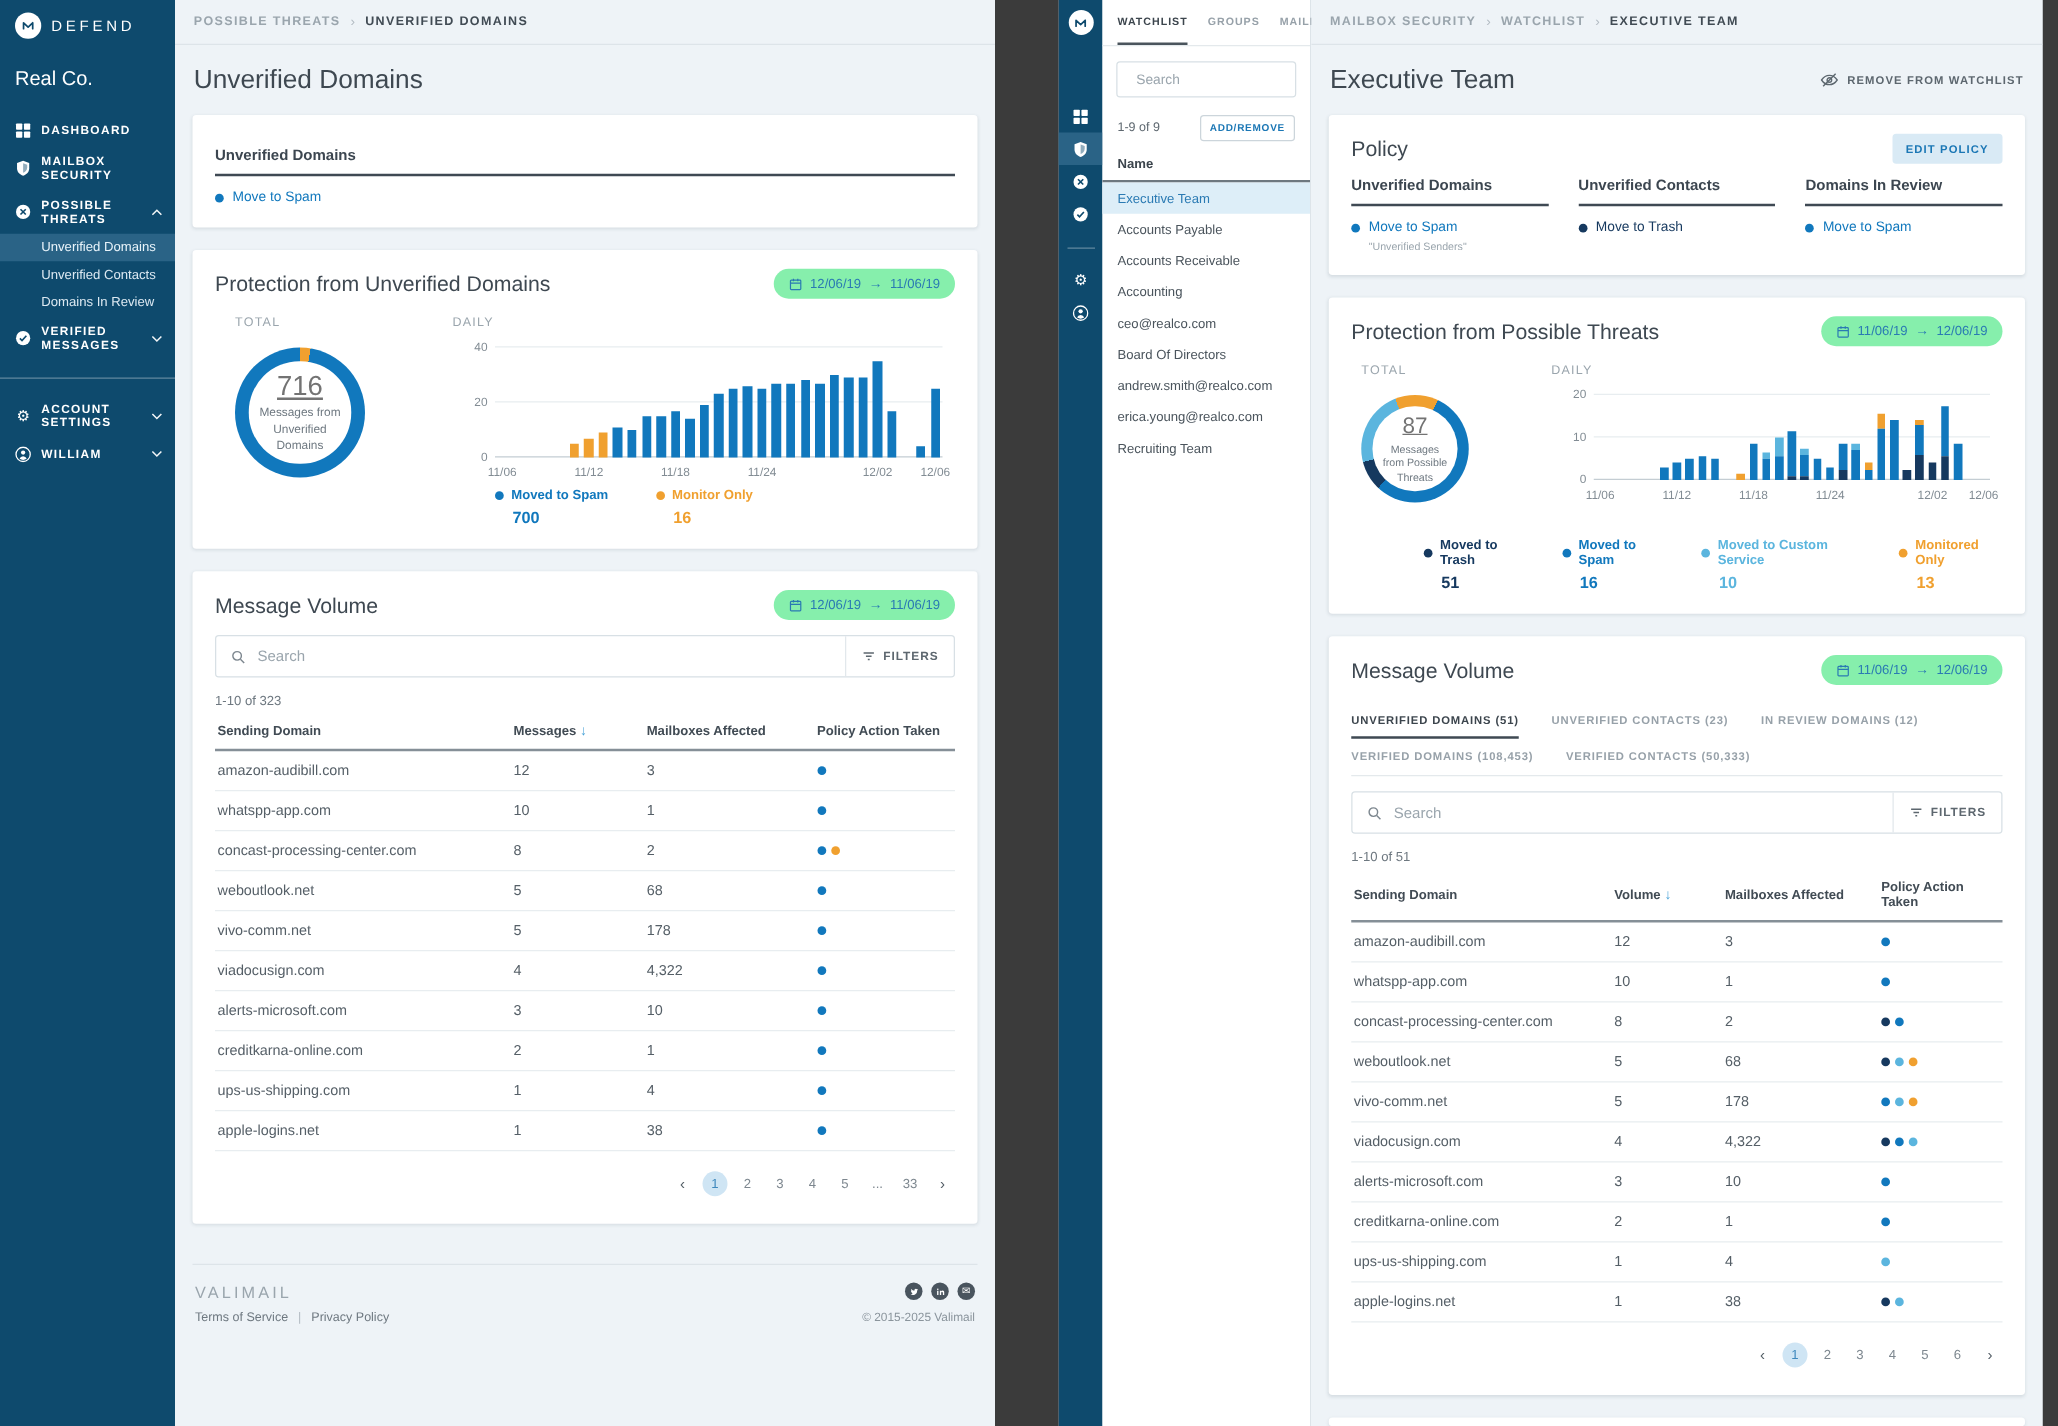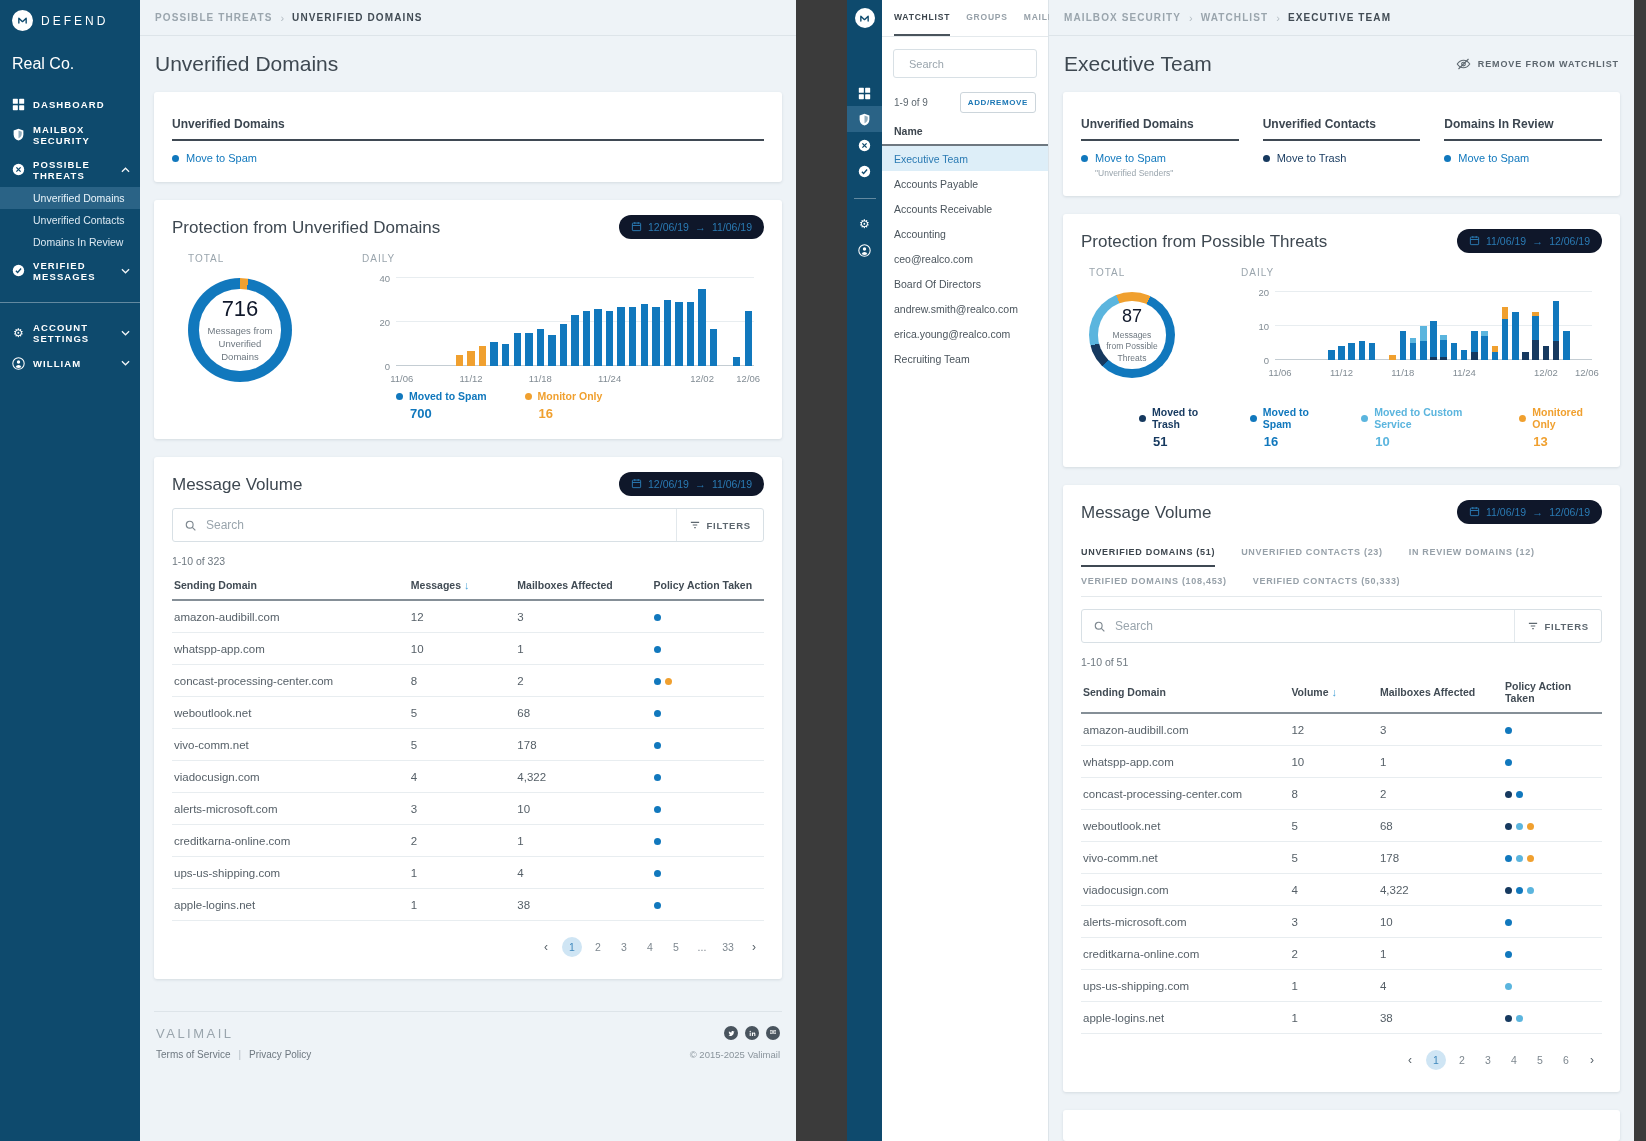--- a/index.html
+++ b/index.html
@@ -37,40 +37,40 @@
   .crumbbar { height:36px; display:flex; align-items:center; gap:8px; padding:0 15px; border-bottom:1px solid #dde4e9; flex-shrink:0; }
   .crumb { font-size:10px; font-weight:bold; letter-spacing:1.1px; color:#9aa5ad; cursor:pointer; }
   .crumb.last { color:#414b54; cursor:default; }
   .crumb-sep { font-size:11px; color:#b3bcc3; }
   .titlebar { display:flex; align-items:center; justify-content:space-between; padding:16px 15px 4px; }
   h1.page-title { font-size:21px; font-weight:400; color:#3e4851; }
   .card { background:#fff; border-radius:3px; margin:12px 14px 6px; padding:15px 18px 18px; box-shadow:0 1px 3px rgba(40,60,80,.13); }
   .card-head { display:flex; align-items:flex-start; justify-content:space-between; margin-bottom:4px; }
   .card-title { font-size:17px; font-weight:400; color:#3e4851; padding-top:3px; }
   .btn-light { background:#d9eaf5; color:#1b77b5; border:none; font-size:9px; font-weight:bold; letter-spacing:.9px; padding:7px 11px; border-radius:3px; cursor:pointer; font-family:inherit; }
-  .date-pill { background:#0f172a; color:#2a7ab3; border-radius:14px; font-size:10.5px; padding:6px 12px; display:flex; gap:6px; white-space:nowrap; }
+  .date-pill { background:#86efac; color:#2a7ab3; border-radius:14px; font-size:10.5px; padding:6px 12px; display:flex; align-items:center; gap:6px; white-space:nowrap; }
   .date-pill svg { width:11px; height:11px; }
   .date-arrow { font-size:11px; }
 
   
   .policy-cols { display:grid; grid-template-columns:1fr 1fr 1fr; gap:0 24px; margin-top:10px; }
   .policy-col-h { font-size:12px; font-weight:bold; color:#3c4650; padding-bottom:8px; border-bottom:2px solid #3f4953; }
   .policy-action { display:flex; align-items:center; gap:7px; margin-top:11px; font-size:11px; }
   .dot { width:7px; height:7px; border-radius:50%; display:inline-block; flex-shrink:0; }
   .policy-note { font-size:8.5px; color:#9aa5ad; margin:4px 0 0 14px; }
   .single-col .policy-col-h { border-bottom-width:2px; }
 
   
   .chart-row { display:flex; margin-top:14px; }
   .chart-block-total { width:190px; flex-shrink:0; padding-left:16px; }
   .chart-block-daily { flex:1; }
   .chart-lbl { font-size:10px; letter-spacing:1px; color:#9aa5ad; margin-bottom:14px; }
   .donut { position:relative; border-radius:50%; }
   .donut-hole { position:absolute; left:11%; top:11%; width:78%; height:78%; background:#fff; border-radius:50%; display:flex; flex-direction:column; align-items:center; justify-content:center; text-align:center; }
-  .donut-val { font-size:22px; color:#0f172a; }
+  .donut-val { font-size:22px; color:#737373;text-decoration:underline; }
   .donut-cap { font-size:9.5px; color:#6e7880; line-height:1.35; margin-top:3px; padding:0 6px; }
   .plotwrap { position:relative; margin:4px 10px 24px 34px; }
   .gline { position:absolute; left:0; right:0; height:1px; background:#e8edf0; }
   .gline.axis { background:#c4cdd3; }
   .ylab { position:absolute; left:-30px; width:24px; text-align:right; font-size:9.5px; color:#828c94; transform:translateY(50%); }
   .xlab { position:absolute; bottom:-18px; transform:translateX(-50%); font-size:9.5px; color:#828c94; white-space:nowrap; }
   .bar { position:absolute; bottom:0; display:flex; flex-direction:column-reverse; }
   .bar .seg { width:100%; }
   .legend { display:flex; gap:38px; margin:22px 0 0 34px;font-weight:bold; }
   .leg-item { }
@@ -641,20 +641,24 @@
         <svg viewBox="0 0 18 14" fill="none" stroke="currentColor" stroke-width="1.3">
             <path d="M1.5 7S4.5 2.5 9 2.5 16.5 7 16.5 7 13.5 11.5 9 11.5 1.5 7 1.5 7z"></path>
             <circle cx="9" cy="7" r="2.2"></circle>
             <path d="M3 13 15 1"></path>
           </svg>
         <span>REMOVE FROM WATCHLIST</span>
       </div>
     </div>
 
     <div class="card">
+      <div class="card-head">
+        <div class="card-title">Policy</div>
+        <button class="btn-light">EDIT POLICY</button>
+      </div>
       <div class="policy-cols" id="policy-cols">
           <div>
             <div class="policy-col-h">Unverified Domains</div>
             <div class="policy-action">
               <span class="dot" style="background: rgb(17, 120, 189);"></span>
               <span style="color: rgb(17, 120, 189);">Move to Spam</span>
             </div>
             <div class="policy-note">"Unverified Senders"</div>
           </div>
           <div>

